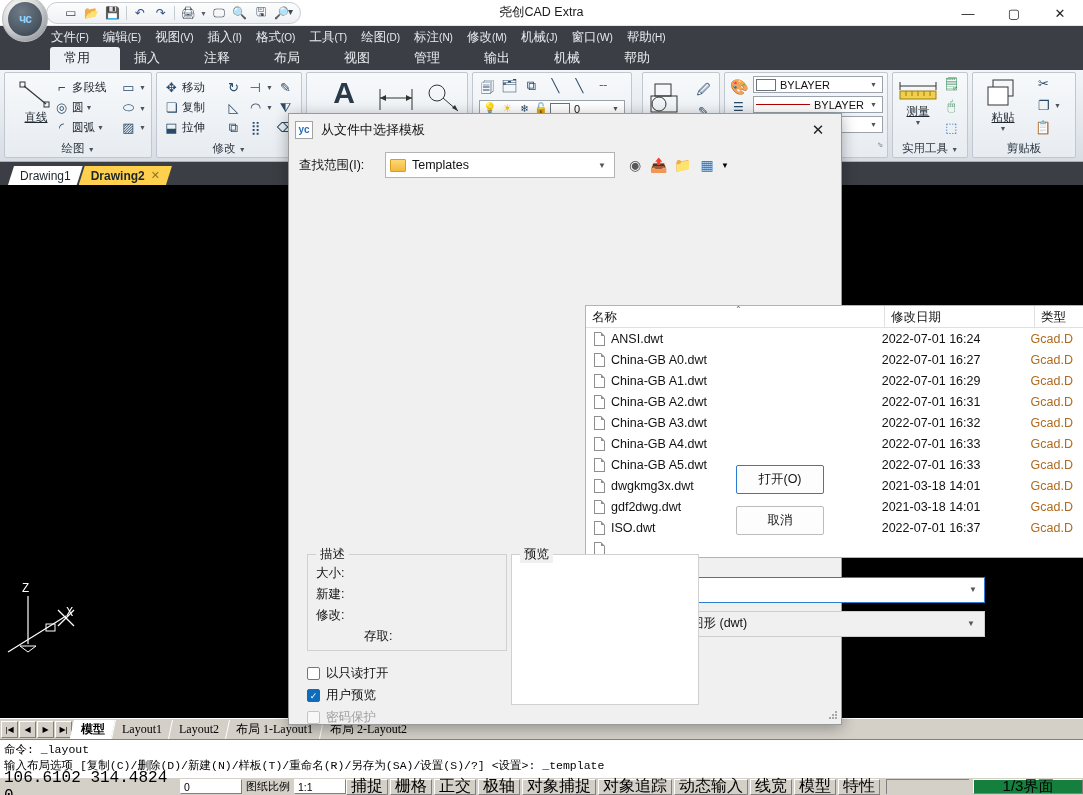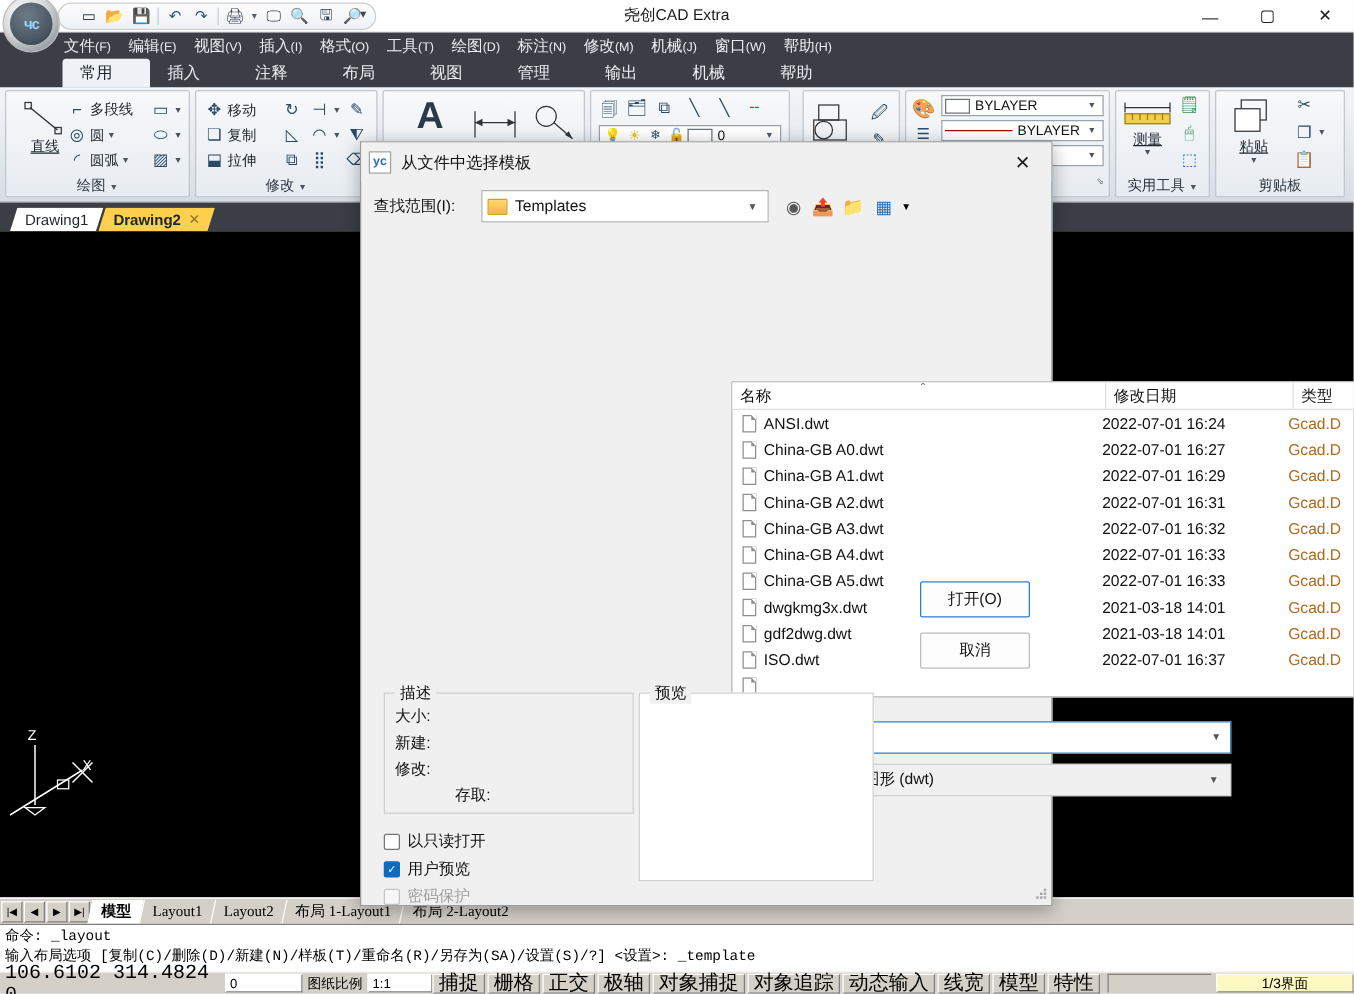--- a/index.html
+++ b/index.html
@@ -192,22 +192,22 @@
   }
   .st-lbl { padding: 0 4px; font-size: 11px; }
   .st-btn {
     height: 16px; padding: 0 4px; margin-right: 2px;
     border: 1px solid #808080; border-top-color:#fff; border-left-color:#fff;
     background: #d4d0c8; display: flex; align-items: center; font-size: 16px;
   }
   .st-grow { flex: 1; border-top:1px solid #808080; border-left:1px solid #808080;
              height:15px; margin:0 4px; background:#d4d0c8; }
   .st-right { width: 110px; height:15px; border:1px solid #808080;
-              border-top-color:#fff; border-left-color:#fff; background:#fef9c3;
-              display:flex; align-items:center; justify-content:center; font-size:11px; }
+              border-top-color:#fff; border-left-color:#fff; background:#15803d;
+              display:flex; align-items:center; justify-content:center; font-size:15px; }
 
   
   .dialog {
     position: absolute; left: 288px; top: 113px; width: 554px; height: 612px;
     background: #f0f0f0; border: 1px solid #9a9a9a;
     box-shadow: 0 3px 14px rgba(0,0,0,0.32);
   }
   .dlg-title {
     height: 31px; display: flex; align-items: center; padding: 0 6px;
     background: #f0f0f0;

